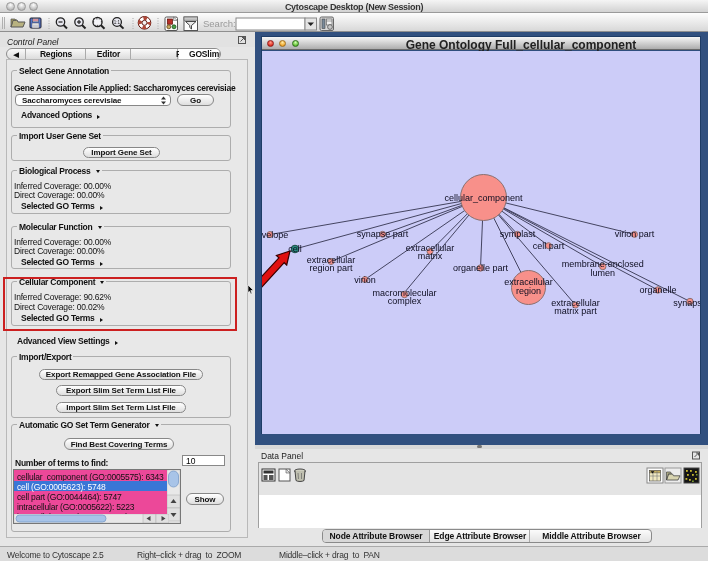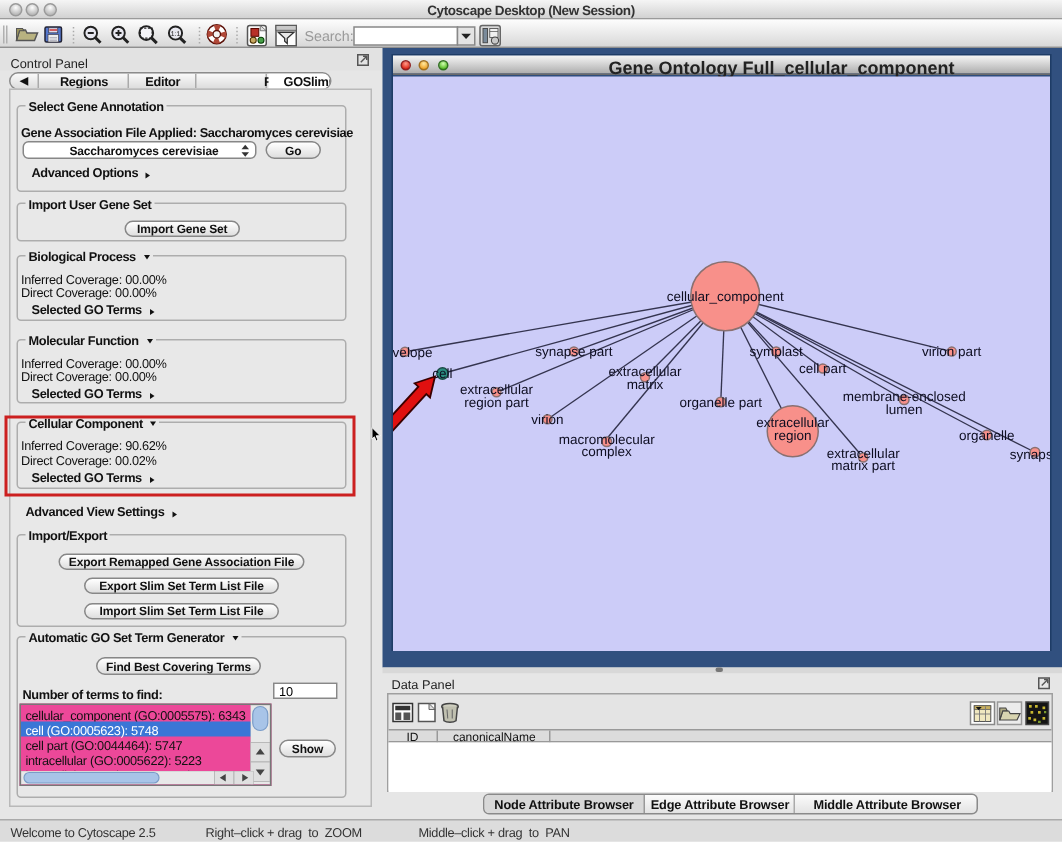--- a/index.html
+++ b/index.html
@@ -17,21 +17,21 @@
 #titletext { position:absolute; top:2px; left:0; width:708px; text-align:center;
   font-size:9px; font-weight:bold; letter-spacing:-0.3px; color:#333; }
 
 
 #toolbar { left:0; top:13px; width:708px; height:19px;
   background:linear-gradient(#fdfdfd,#d8d8d8); border-bottom:1px solid #8f8f8f; }
 
 
 #cpanel { left:0; top:32px; width:255px; height:515px; background:#e6e6e6; }
 #cphead { left:0; top:0; width:255px; height:15px; background:#e2e2e2; }
-#cphead span { position:absolute; left:7px; top:5px; font-size:8.5px; color:#222; }
+#cphead span { position:absolute; left:7px; top:5px; font-size:8.5px; color:#222;font-style:italic; }
 #tabbar { left:6px; top:16px; width:215px; height:12px; border:1px solid #8c8c8c;
   border-radius:6px; background:linear-gradient(#fafafa,#dcdcdc); overflow:hidden;}
 .tabseg { position:absolute; top:0; height:12px; border-right:1px solid #aaa;
   font-size:8.5px; letter-spacing:-0.2px; font-weight:bold; color:#111; text-align:center; line-height:11px;}
 #tabcontent { left:6px; top:27px; width:242px; height:479px;
   border:1px solid #b9b9b9; background:#e8e8e8; }
 
 .group { position:absolute; border:1px solid #adadad; border-radius:3px; }
 .gtitle { position:absolute; top:-5px; left:5px; background:#e8e8e8; font-size:8.5px; letter-spacing:-0.25px;
   font-weight:bold; color:#111; padding:0 2px; white-space:nowrap; }
@@ -170,21 +170,21 @@
       <div class="tabseg" style="left:80px;width:44px;">Editor</div>
       <div class="tabseg" style="left:125px;width:46px;padding-left:44px;">Filters</div>
       <div class="tabseg" style="left:172px;width:65px;border-right:none;background:#fff;">GOSlimmer</div>
     </div>
     <div class="abs" id="tabcontent"></div>
 
     <div class="group" style="left:11px;top:38px;width:220px;height:58px;">
       <div class="gtitle">Select Gene Annotation</div>
     </div>
     <div class="blbl" style="left:14px;top:51px;">Gene Association File Applied: Saccharomyces cerevisiae</div>
-    <div class="pill" style="left:15px;top:62px;width:156px;height:12px;border-radius:4px;background:#fff;text-align:center;padding-left:6px;line-height:11px;">Saccharomyces cerevisiae
+    <div class="pill" style="left:15px;top:62px;width:156px;height:12px;border-radius:4px;background:#fff;text-align:left;padding-left:6px;line-height:11px;">Saccharomyces cerevisiae
       <svg class="abs" style="right:3px;top:1px" width="7" height="9">
         <path d="M3.5 0.5 L6 3.5 L1 3.5 Z" fill="#333"></path>
         <path d="M3.5 8.5 L6 5.5 L1 5.5 Z" fill="#333"></path>
       </svg>
     </div>
     <div class="pill" style="left:177px;top:62px;width:37px;height:12px;line-height:11px;">Go</div>
     <div class="blbl" style="left:21px;top:78px;">Advanced Options <span class="tri-r"></span></div>
 
     <div class="group" style="left:11px;top:103px;width:220px;height:26px;">
       <div class="gtitle">Import User Gene Set</div>
@@ -383,24 +383,20 @@
           <rect x="437" y="25" width="1.8" height="1.8"></rect>
             <rect x="430.5" y="29" width="1.8" height="1.8"></rect>
           <rect x="434" y="30" width="1.8" height="1.8"></rect>
             <rect x="440" y="29" width="1.8" height="1.8"></rect>
           <rect x="437" y="31.5" width="1.8" height="1.5" fill="#7a9a30"></rect>
             <rect x="441" y="25" width="1.5" height="1.5" fill="#7a9a30"></rect>
         </g>
       </g>
     </svg>
     <div id="dpbody">
-      <div id="dptablehead">
-        <div class="abs" style="left:0;top:0;width:33px;height:8px;border-right:1px solid #999;font-size:8px;text-align:center;color:#111;">ID</div>
-        <div class="abs" style="left:34px;top:0;width:74px;height:8px;border-right:1px solid #999;font-size:8px;text-align:center;color:#111;">canonicalName</div>
-      </div>
       <div id="dpwhite"></div>
     </div>
 
     <div class="abs" style="left:67px;top:80px;width:330px;height:14px;border:1px solid #8a8a8a;border-radius:4px;background:linear-gradient(#fbfbfb,#e3e3e3);overflow:hidden;">
       <div class="dtab" style="left:0px;top:0;width:107px;height:14px;line-height:13px;background:#d8d8d8;border-right:1px solid #999;">Node Attribute Browser</div>
       <div class="dtab" style="left:108px;top:0;width:99px;height:14px;line-height:13px;border-right:1px solid #aaa;">Edge Attribute Browser</div>
       <div class="dtab" style="left:208px;top:0;width:121px;height:14px;line-height:13px;">Middle Attribute Browser</div>
     </div>
   </div>
 

